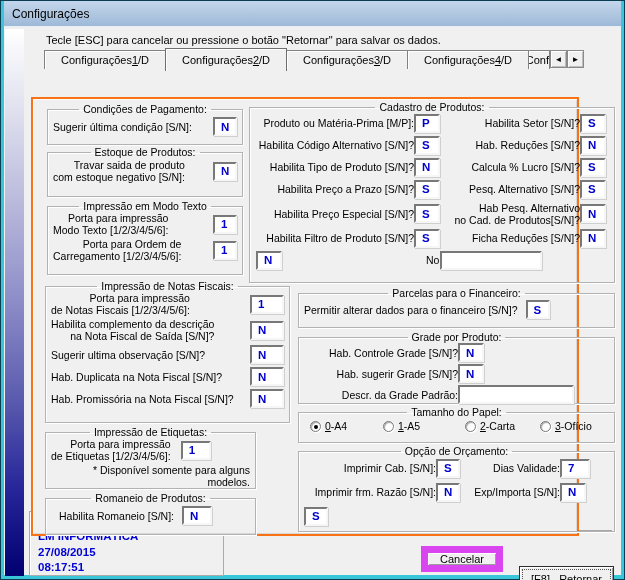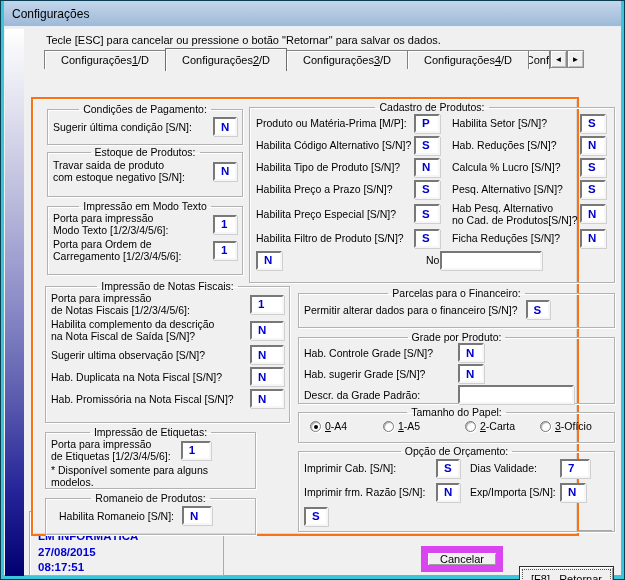--- a/index.html
+++ b/index.html
@@ -36,21 +36,21 @@
 
   .tabpage{position:absolute;left:27px;top:41px;width:548px;height:439px;background:#f0f0f0;
            border:2px solid #f97316;box-shadow:inset 1px 1px 0 #fdfdfd, inset -1px -1px 0 #d8d8d8;z-index:1;margin-top:28px;}
 
   
   fieldset.grp{position:absolute;margin:0;padding:0 5px 2px 5px;border:1px solid #b2b2b2;
                box-shadow:inset 1px 1px 0 #fff,1px 1px 0 #fff;background:transparent;}
   fieldset.grp legend{margin:0 auto;padding:0 4px;font-size:10.5px;line-height:10px;}
 
   .row{display:flex;align-items:center;}
-  .lbl{font-size:10.5px;line-height:12px;}
+  .lbl{font-size:10.5px;line-height:12px;text-align:right;}
   .ml{white-space:pre-line;}
 
   .val{display:flex;align-items:center;justify-content:flex-start;padding-left:6px;height:19px;
        background:#fff;color:#0000cc;font-weight:bold;font-size:11.5px;
        border-top:2px solid #787878;border-left:2px solid #787878;
        border-bottom:2px solid #f6f6f6;border-right:2px solid #f6f6f6;
        box-shadow:1px 1px 0 #cfcfcf;}
   .mla{margin-left:auto;}
   .w24{width:24px;}.w26{width:26px;}.w30{width:30px;}.w34{width:34px;}.w102{width:102px;}.w116{width:116px;}
 

